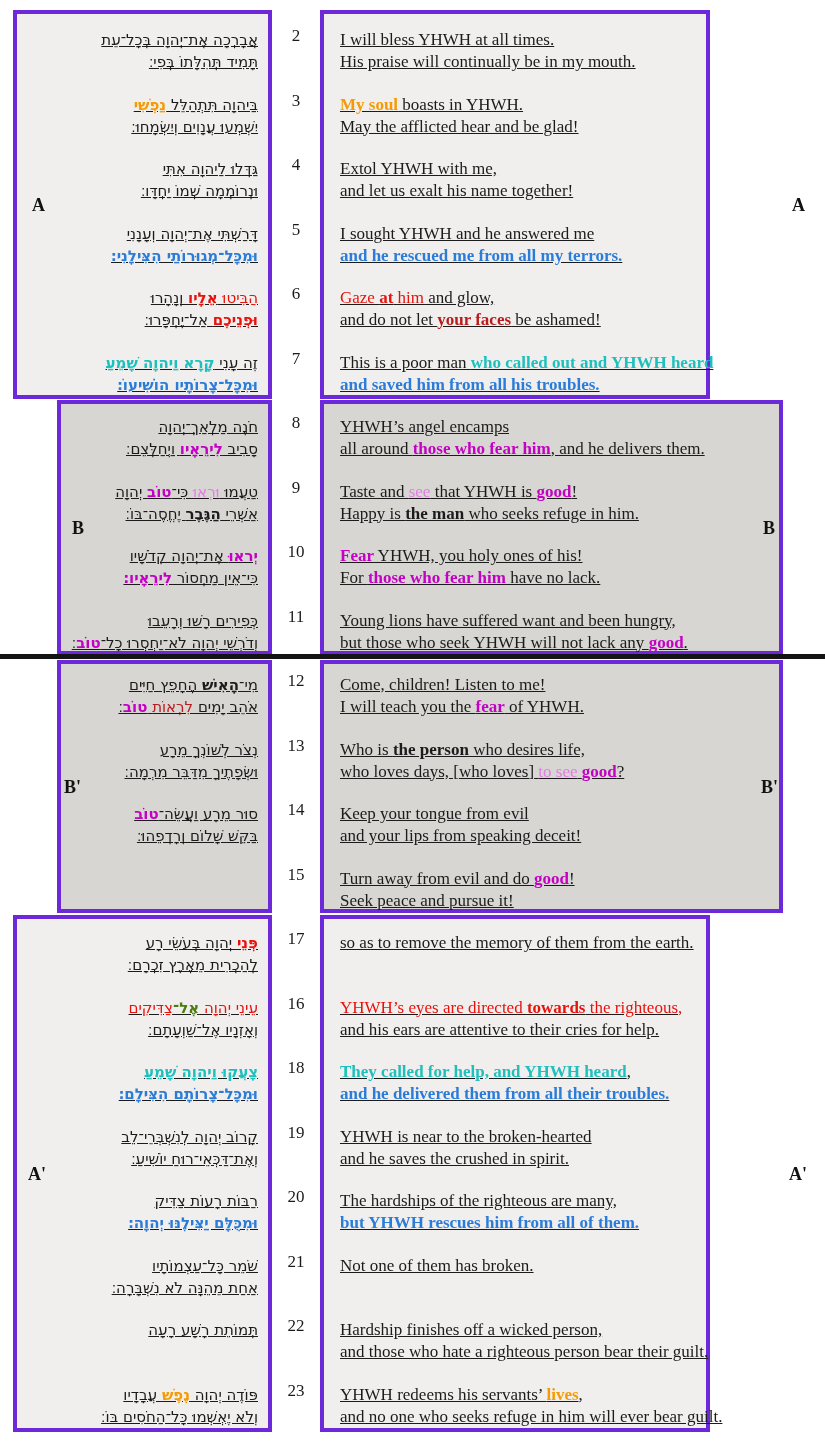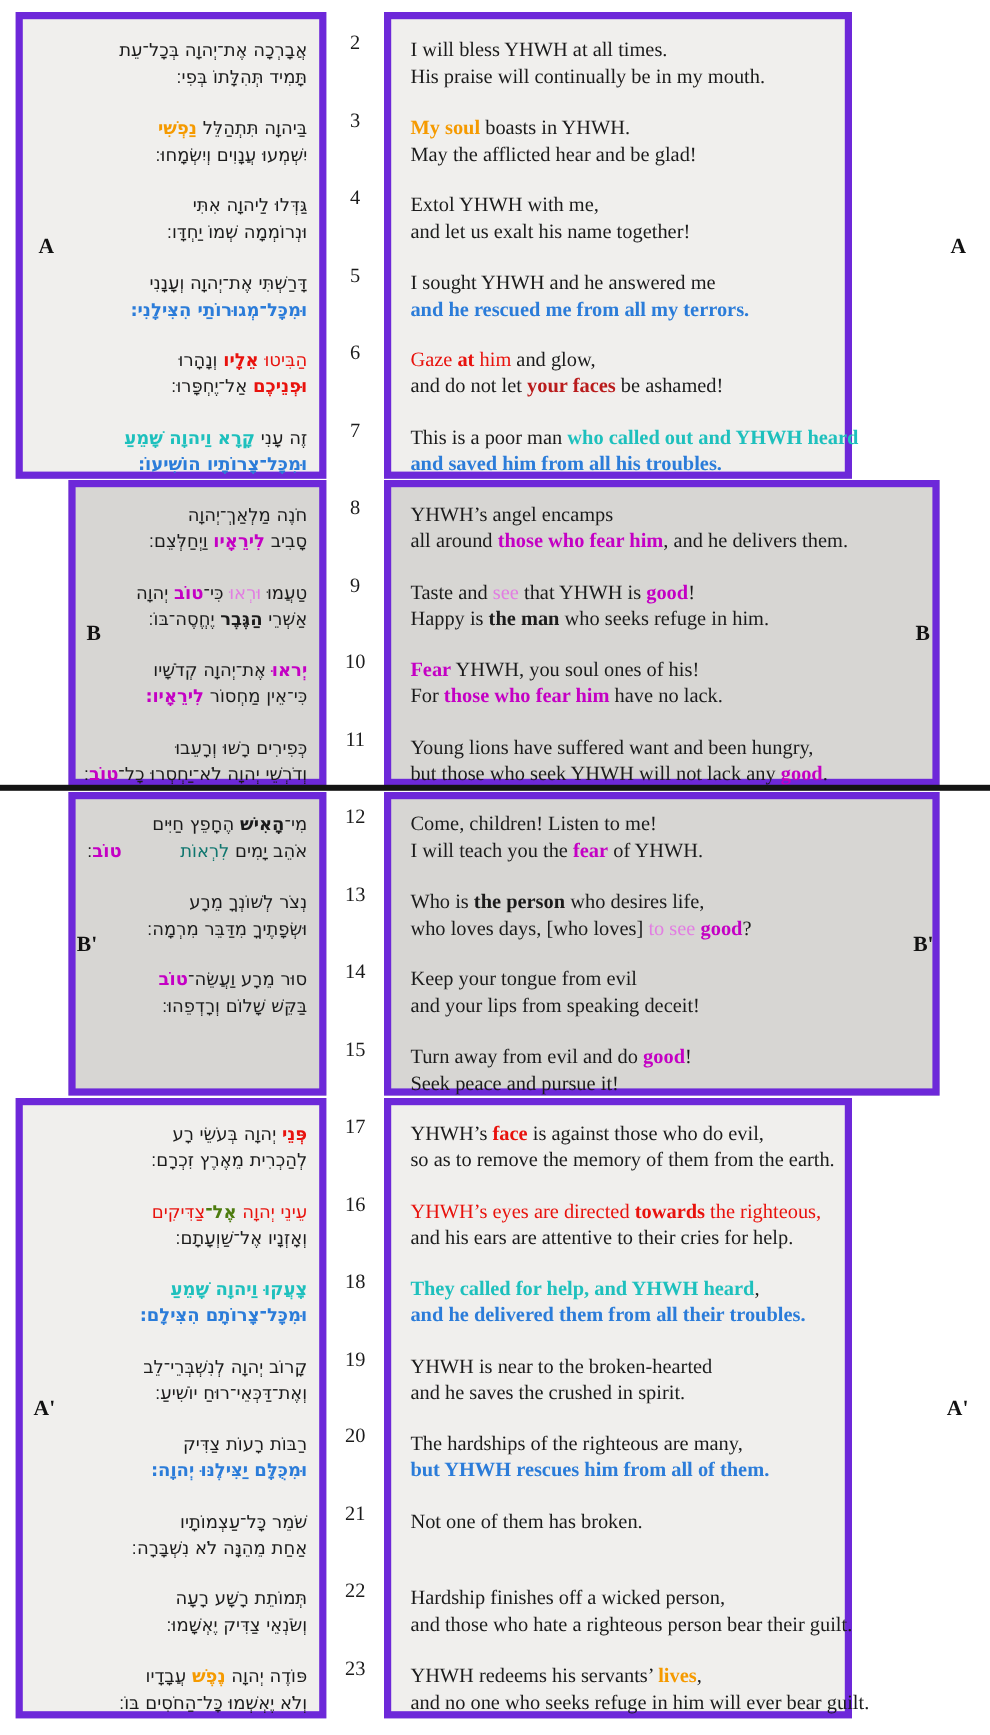--- a/index.html
+++ b/index.html
@@ -6,21 +6,21 @@
   .page{
     position:relative;width:825px;height:1446px;background:#ffffff;
     font-family:"Liberation Serif",serif;font-size:17px;color:#1b1b1b;
     overflow:hidden;
   }
   .sect{position:absolute;left:0;width:825px;}
   #secA  {top:10px;height:389px;}
   #secB  {top:400px;height:255px;}
   #secBp {top:660px;height:253px;}
   #secAp {top:915px;height:517px;}
-  .box{position:absolute;top:0;bottom:0;border:6px solid #6d28d9;box-sizing:border-box;}
+  .box{position:absolute;top:0;bottom:0;border:4px solid #6d28d9;box-sizing:border-box;text-decoration:underline;}
   .bg-light{background:#f0efed;}
   .bg-dark{background:#d7d6d3;padding-left:48px;}
   .heb-box{text-align:right;}
   .heb-wide{left:13px;width:259px;}
   .heb-narrow{left:57px;width:215px;}
   .eng-box{left:320px;}
   .eng-wide{width:390px;}
   .eng-narrow{width:463px;}
   .num-col{position:absolute;left:272px;width:48px;top:0;bottom:0;text-align:center;}
   .pad-a  .col-pad{padding-top:15px;}
@@ -139,39 +139,39 @@
     <div class="box bg-dark eng-box eng-narrow col-pad">
         <div class="vblock">
           <div class="eng-line"><span>YHWH’s angel encamps</span></div>
           <div class="eng-line"><span>all around </span><span style="color: rgb(196, 0, 196); font-weight: bold;">those who fear him</span><span>, and he delivers them.</span></div>
         </div>
         <div class="vblock">
           <div class="eng-line"><span>Taste and </span><span style="color: rgb(226, 125, 226);">see</span><span> that YHWH is </span><span style="color: rgb(196, 0, 196); font-weight: bold;">good</span><span>!</span></div>
           <div class="eng-line"><span>Happy is </span><span style="font-weight: bold;">the man</span><span> who seeks refuge in him.</span></div>
         </div>
         <div class="vblock">
-          <div class="eng-line"><span style="color: rgb(196, 0, 196); font-weight: bold;">Fear</span><span> YHWH, you soul ones of his!</span></div>
+          <div class="eng-line"><span style="color: rgb(196, 0, 196); font-weight: bold;">Fear</span><span> YHWH, you holy ones of his!</span></div>
           <div class="eng-line"><span>For </span><span style="color: rgb(196, 0, 196); font-weight: bold;">those who fear him</span><span> have no lack.</span></div>
         </div>
         <div class="vblock">
           <div class="eng-line"><span>Young lions have suffered want and been hungry,</span></div>
           <div class="eng-line"><span>but those who seek YHWH will not lack any </span><span style="color: rgb(196, 0, 196); font-weight: bold;">good</span><span>.</span></div>
         </div>
       </div>
     <span class="lbl lbl-l">B</span>
     <span class="lbl lbl-r">B</span>
   </section>
 
   <div class="divider"></div>
 
   <section class="sect pad-bp" id="secBp">
     <div class="box bg-dark heb-box heb-narrow col-pad">
         <div class="vblock">
           <div class="heb-line" dir="rtl"><span>מִי־</span><span style="font-weight: bold;">הָאִישׁ</span><span> הֶחָפֵץ חַיִּים</span></div>
-          <div class="heb-line" dir="rtl"><span>אֹהֵב יָמִים </span><span style="color: #0f766e; margin-left: 44px;">לִרְאוֹת</span><span> </span><span style="color: rgb(196, 0, 196); font-weight: bold;">טוֹב</span><span>׃</span></div>
+          <div class="heb-line" dir="rtl"><span>אֹהֵב יָמִים </span><span style="color: #b91c1c;">לִרְאוֹת</span><span> </span><span style="color: rgb(196, 0, 196); font-weight: bold;">טוֹב</span><span>׃</span></div>
         </div>
         <div class="vblock">
           <div class="heb-line" dir="rtl"><span>נְצֹר לְשׁוֹנְךָ מֵרָע</span></div>
           <div class="heb-line" dir="rtl"><span>וּשְׂפָתֶיךָ מִדַּבֵּר מִרְמָה׃</span></div>
         </div>
         <div class="vblock">
           <div class="heb-line" dir="rtl"><span>סוּר מֵרָע וַעֲשֵׂה־</span><span style="color: rgb(196, 0, 196); font-weight: bold;">טוֹב</span></div>
           <div class="heb-line" dir="rtl"><span>בַּקֵּשׁ שָׁלוֹם וְרָדְפֵהוּ׃</span></div>
         </div>
       </div>
@@ -224,40 +224,38 @@
         <div class="vblock">
           <div class="heb-line" dir="rtl"><span>רַבּוֹת רָעוֹת צַדִּיק</span></div>
           <div class="heb-line" dir="rtl"><span style="color: rgb(43, 124, 217); font-weight: bold;">וּמִכֻּלָּם יַצִּילֶנּוּ יְהוָה׃</span></div>
         </div>
         <div class="vblock">
           <div class="heb-line" dir="rtl"><span>שֹׁמֵר כָּל־עַצְמוֹתָיו</span></div>
           <div class="heb-line" dir="rtl"><span>אַחַת מֵהֵנָּה לֹא נִשְׁבָּרָה׃</span></div>
         </div>
         <div class="vblock">
           <div class="heb-line" dir="rtl"><span>תְּמוֹתֵת רָשָׁע רָעָה</span></div>
-          <div class="heb-line" dir="rtl"><span>וְשֹׂנְאֵי צַדִּיק יֶאְשָׁמוּ׃</span></div>
         </div>
         <div class="vblock">
           <div class="heb-line" dir="rtl"><span>פּוֹדֶה יְהוָה </span><span style="color: rgb(245, 154, 0); font-weight: bold;">נֶפֶשׁ</span><span> עֲבָדָיו</span></div>
           <div class="heb-line" dir="rtl"><span>וְלֹא יֶאְשְׁמוּ כָּל־הַחֹסִים בּוֹ׃</span></div>
         </div>
       </div>
     <div class="num-col col-pad">
         <div class="vblock num">17</div>
         <div class="vblock num">16</div>
         <div class="vblock num">18</div>
         <div class="vblock num">19</div>
         <div class="vblock num">20</div>
         <div class="vblock num">21</div>
         <div class="vblock num">22</div>
         <div class="vblock num">23</div>
       </div>
     <div class="box bg-light eng-box eng-wide col-pad">
         <div class="vblock">
-          <div class="eng-line"><span>YHWH’s </span><span style="color: rgb(232, 18, 13); font-weight: bold;">face</span><span> is against those who do evil,</span></div>
           <div class="eng-line"><span>so as to remove the memory of them from the earth.</span></div>
         </div>
         <div class="vblock">
           <div class="eng-line"><span style="color: rgb(232, 18, 13);">YHWH’s eyes are directed </span><span style="color: rgb(232, 18, 13); font-weight: bold;">towards</span><span style="color: rgb(232, 18, 13);"> the righteous,</span></div>
           <div class="eng-line"><span>and his ears are attentive to their cries for help.</span></div>
         </div>
         <div class="vblock">
           <div class="eng-line"><span style="color: rgb(30, 192, 189); font-weight: bold;">They called for help, and YHWH heard</span><span>,</span></div>
           <div class="eng-line"><span style="color: rgb(43, 124, 217); font-weight: bold;">and he delivered them from all their troubles.</span></div>
         </div>

